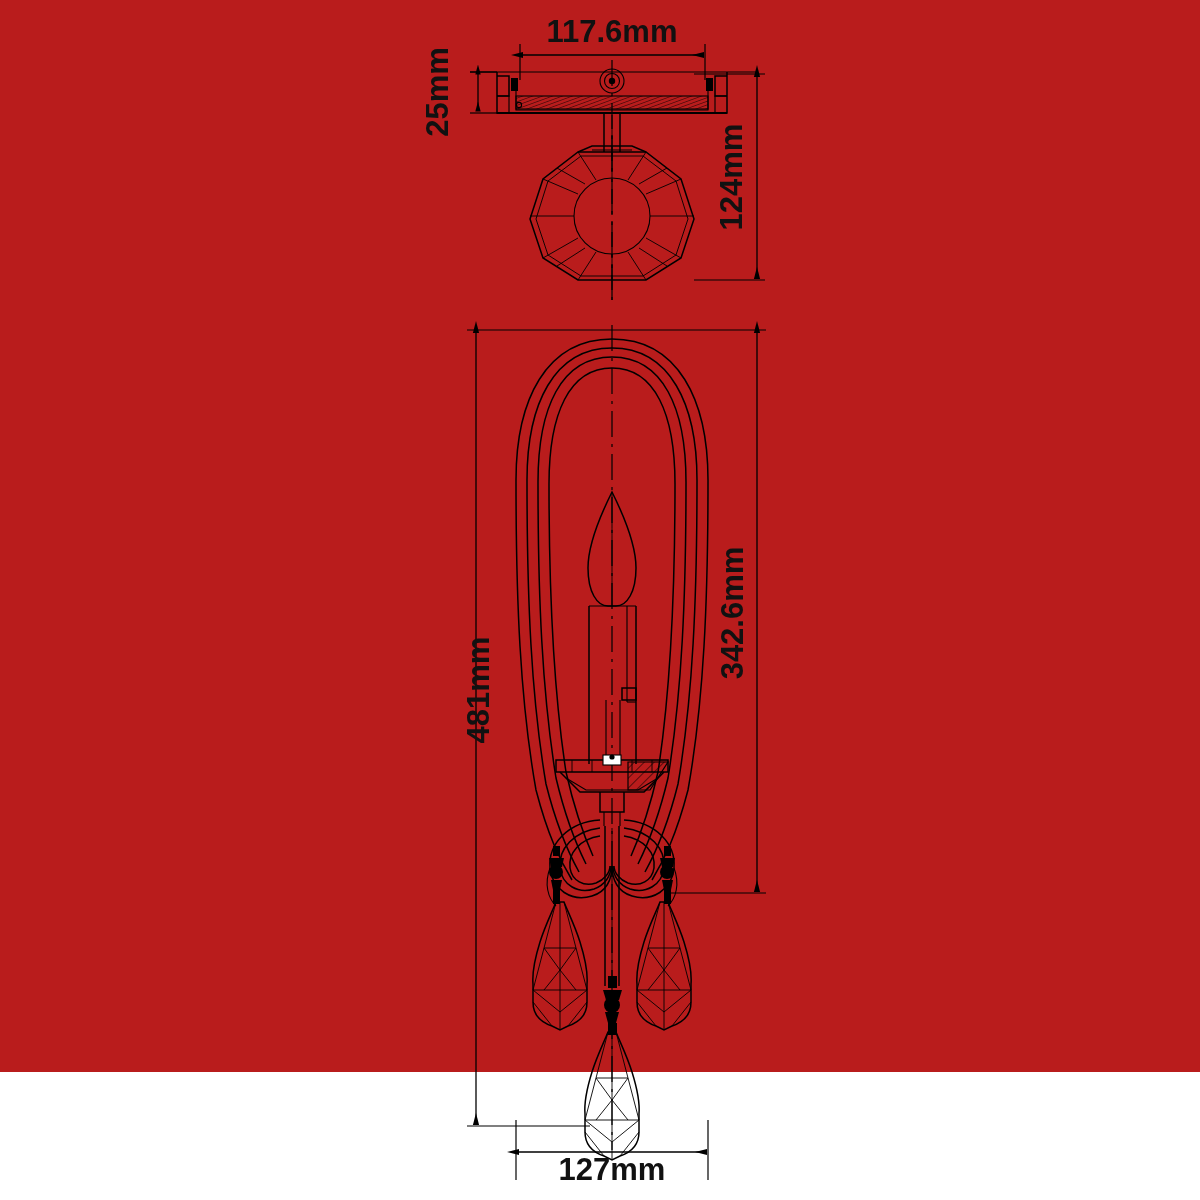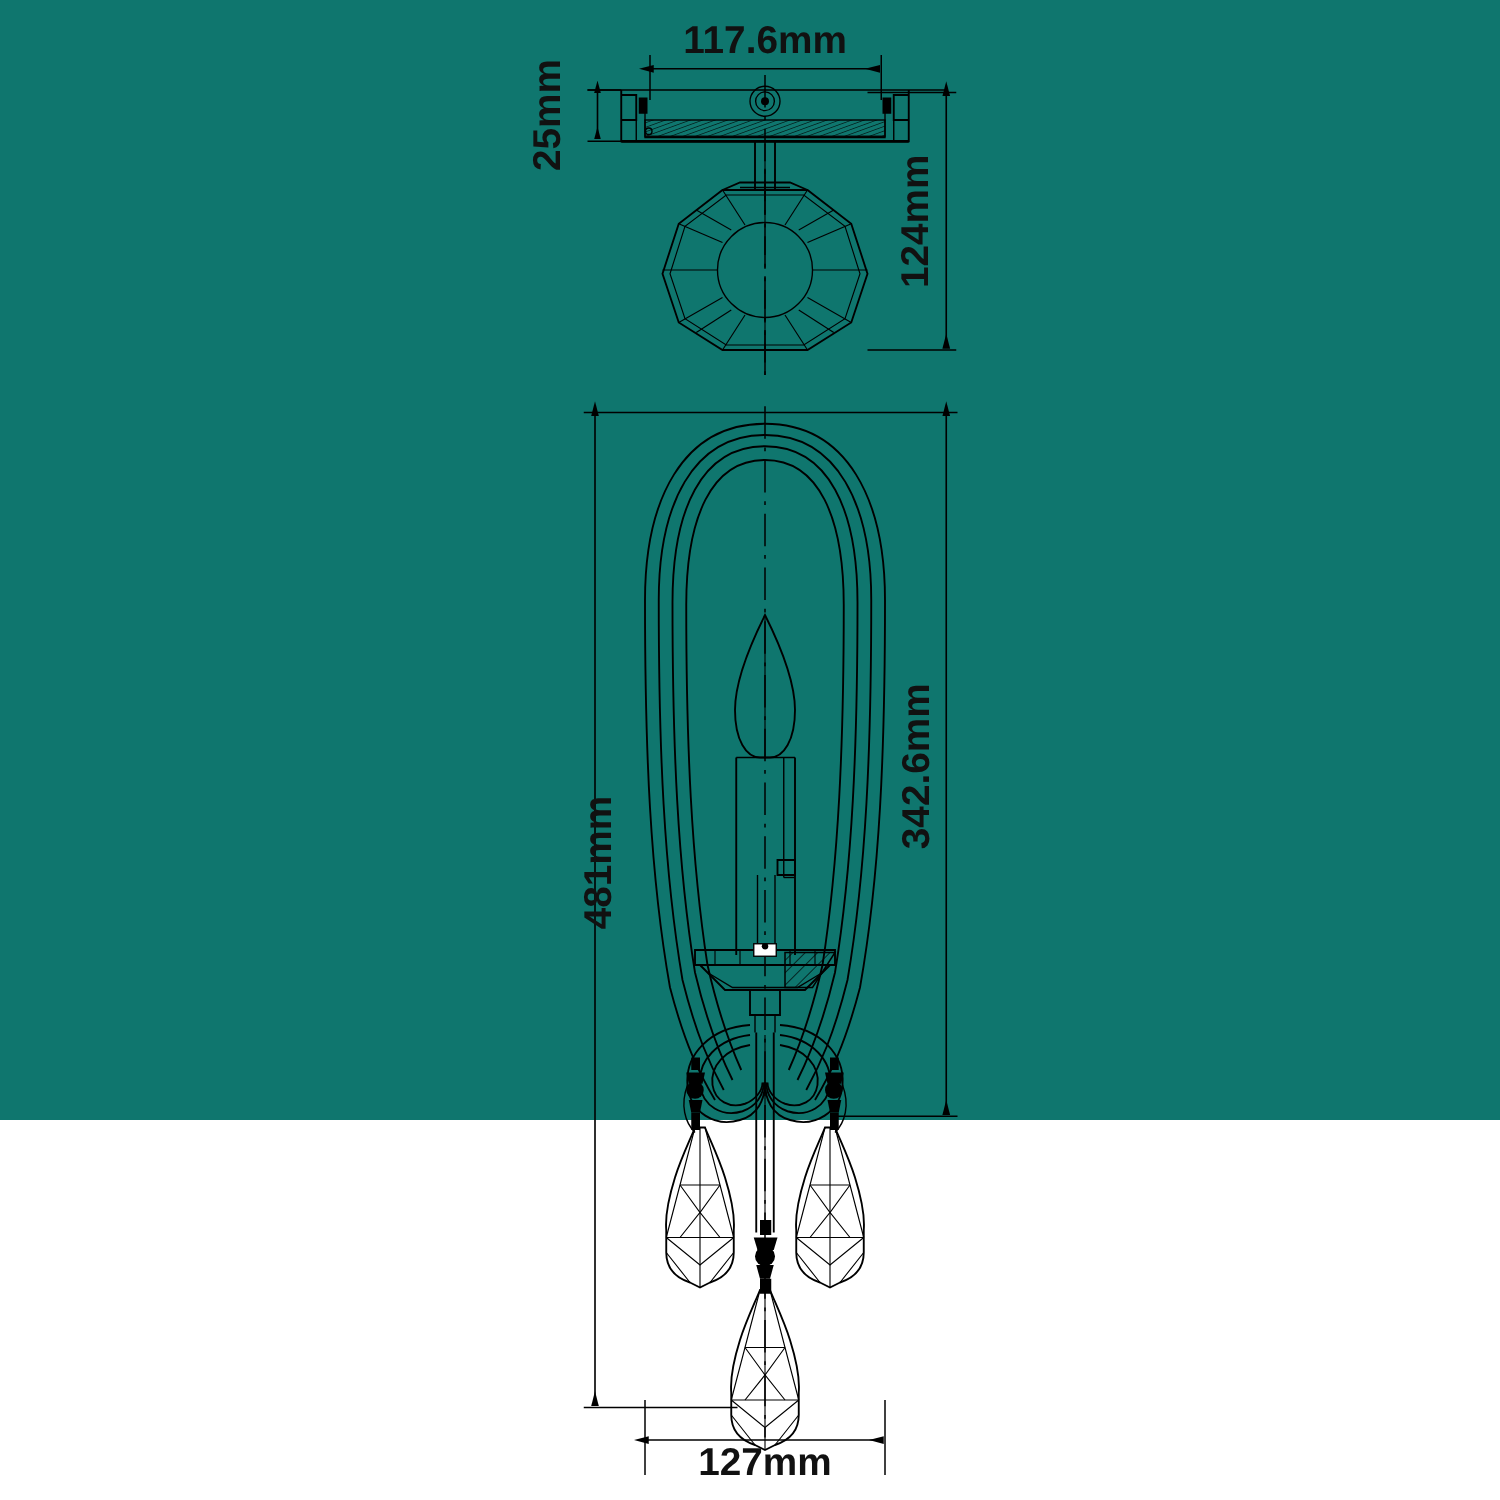--- a/index.html
+++ b/index.html
@@ -1,17 +1,17 @@
 <!DOCTYPE html>
 <html><head>
 <meta charset="utf-8">
 <style>
   html,body{margin:0;padding:0;background:#ffffff;}
   body{width:1200px;height:1200px;overflow:hidden;font-family:"Liberation Sans",sans-serif;}
-  #stage{position:relative;width:1200px;height:896px;background:#0f766e;}
+  #stage{position:relative;width:1200px;height:1072px;background:#b91c1c;}
   svg#dwg{position:absolute;left:0;top:0;width:1200px;height:1200px;display:block;}
   .dimtext{font-family:"Liberation Sans",sans-serif;font-weight:700;fill:#111111;font-size:31px;letter-spacing:0px;}
   .ln{stroke:#000;fill:none;stroke-width:1.5;}
   .thin{stroke:#000;fill:none;stroke-width:1.1;}
   .hair{stroke:#000;fill:none;stroke-width:0.9;}
   .thick{stroke:#000;fill:none;stroke-width:2.2;}
   .dim{stroke:#000;fill:none;stroke-width:1.3;}
   .ext{stroke:#000;fill:none;stroke-width:1.2;}
   .center{stroke:#000;fill:none;stroke-width:1.2;stroke-dasharray:26 7 3 7;}
   .fillblk{fill:#000;stroke:none;}

